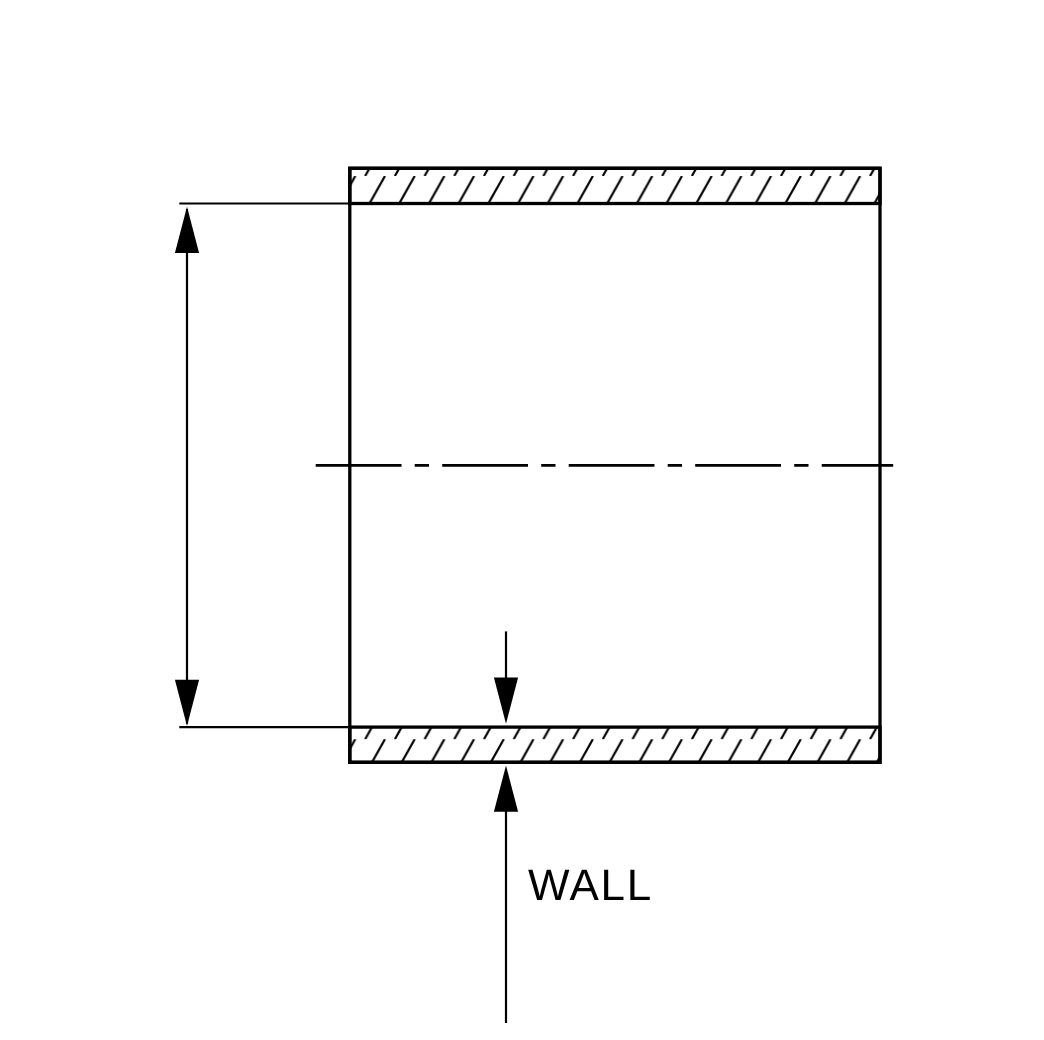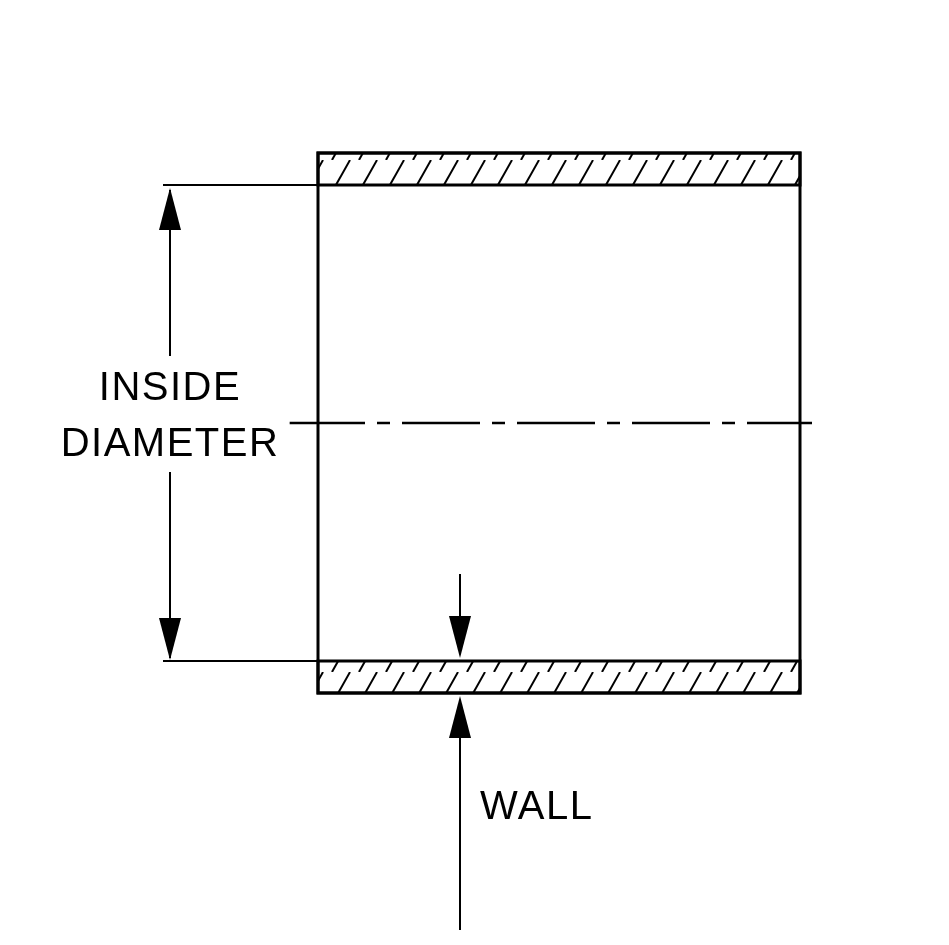--- a/index.html
+++ b/index.html
@@ -94,22 +94,18 @@
     <g>
 
       <line x1="460" y1="574" x2="460" y2="622" stroke="#000000" stroke-width="2"></line>
       <polygon points="460,658 449,616 471,616" fill="#000000"></polygon>
 
       <polygon points="460,696 449,738 471,738" fill="#000000"></polygon>
       <line x1="460" y1="736" x2="460" y2="930" stroke="#000000" stroke-width="2"></line>
     </g>
   </svg>
 
-  <div id="inside-diameter-label" class="label-block">
-    <span class="line">INSIDE</span>
-    <span class="line">DIAMETER</span>
-  </div>
 
   <div id="wall-thickness-label" class="label-block">
     <span class="line">WALL</span>
   </div>
 
 </div>
 
 </body></html>

